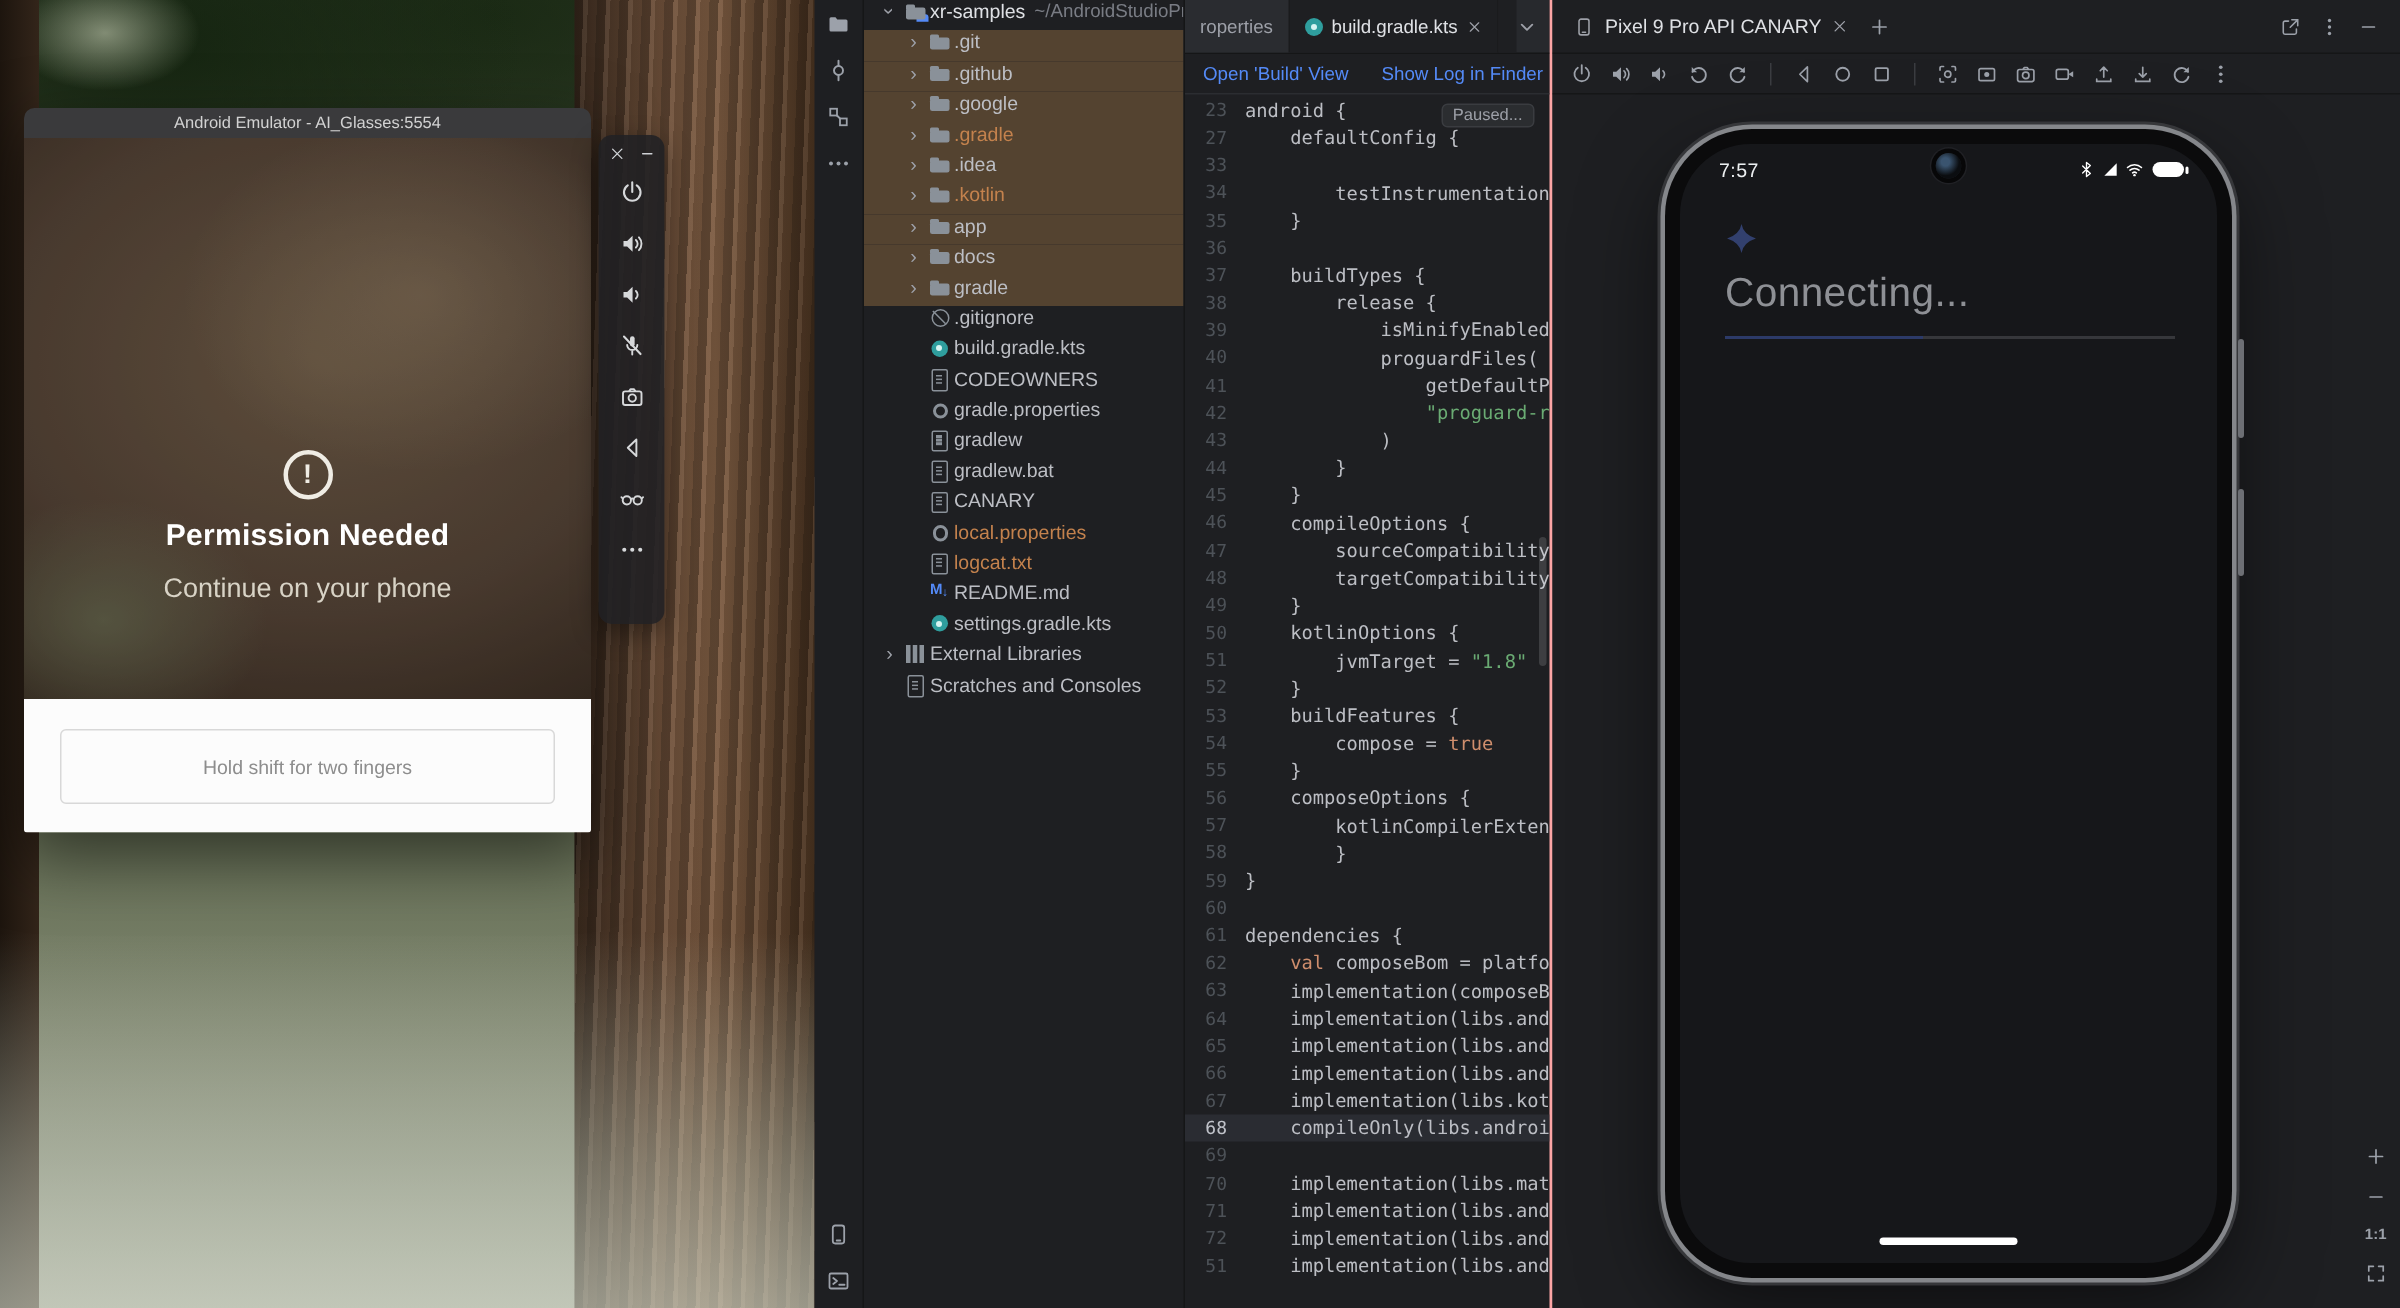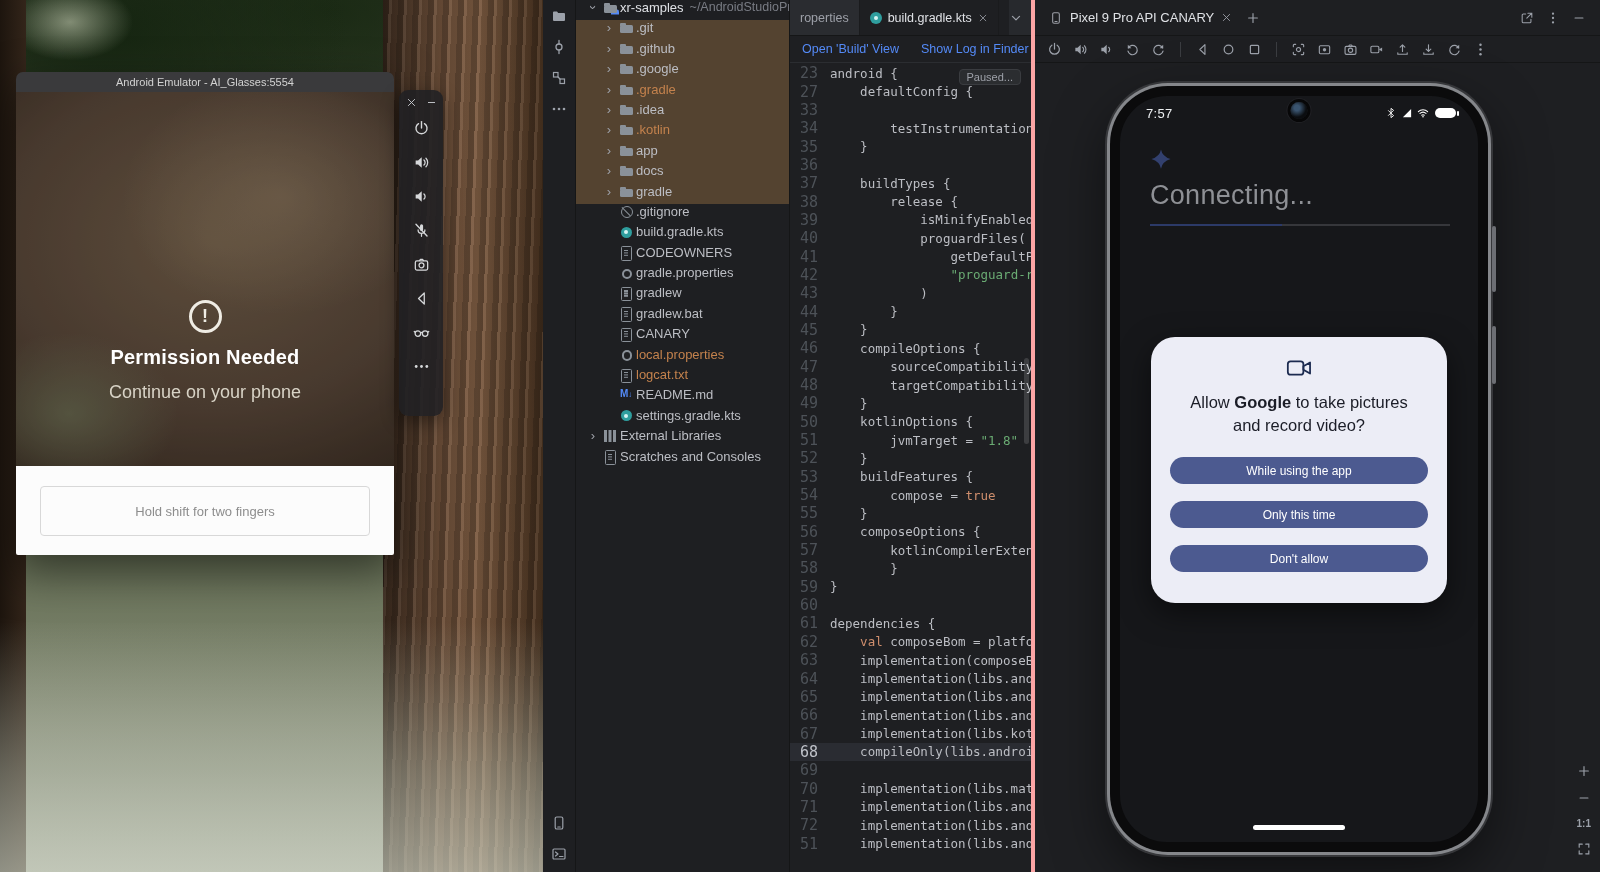--- a/index.html
+++ b/index.html
@@ -100,36 +100,36 @@
   .ti-ignore::before{content:"";position:absolute;left:2.5px;top:2.5px;width:10px;height:10px;border:1.4px solid #8a9199;
     border-radius:50%;}
   .ti-ignore::after{content:"";position:absolute;left:2px;top:7.3px;width:12px;height:1.4px;background:#8a9199;
     transform:rotate(45deg);}
   .ti-md::before{content:"M";position:absolute;left:2px;top:1px;font-size:10px;font-weight:bold;color:#548af7;}
   .ti-md::after{content:"\2193";position:absolute;left:10px;top:2.5px;font-size:8px;color:#548af7;}
   .ti-lib::before{content:"";position:absolute;left:2px;top:2px;width:3px;height:11.5px;background:#8a9199;
     box-shadow:4.5px 0 0 #8a9199,9px 0 0 #8a9199;}
 
   
-  .editor{position:absolute;left:247px;top:0;bottom:0;width:245px;overflow:hidden;border-right:4px solid #fca5a5;}
+  .editor{position:absolute;left:247px;top:0;bottom:0;width:245px;overflow:hidden;border-right:2px solid #fca5a5;}
   .etabs{height:36px;background:#27292d;display:flex;align-items:stretch;border-bottom:1px solid #151617;}
   .etab{display:flex;align-items:center;gap:6px;padding:0 10px;font-size:12.5px;}
   .etab.inactive{color:#9da0a8;background:#2a2c30;border-right:1px solid #1a1b1d;}
   .etab.active{color:#dfe1e5;background:#1e1f22;border-right:1px solid #1a1b1d;}
   .gricon{width:12px;height:12px;border-radius:50%;background:#2f9e9e;position:relative;flex:none;}
   .gricon::after{content:"";position:absolute;left:4px;top:4px;width:4px;height:4px;border-radius:50%;background:#d7f4f2;}
   .etabs .spacer{flex:1;background:#1e1f22;}
   .etabs .tool-icon{align-self:center;margin-right:8px;color:#9da0a8;}
   .banner{height:27px;background:#1e1f22;border-bottom:1px solid #2b2d31;display:flex;align-items:center;
     gap:22px;padding-left:12px;font-size:12.5px;}
   .blink{color:var(--link);cursor:pointer;}
   .code{position:absolute;left:0;right:0;top:64px;bottom:0;
     font-family:"DejaVu Sans Mono",monospace;font-size:12.5px;}
   .crow{display:flex;height:18.35px;align-items:center;}
-  .gut{width:40px;flex:none;text-align:right;padding-right:12px;color:#4d5258;font-size:15px;}
+  .gut{width:40px;flex:none;text-align:right;padding-right:12px;color:#4d5258;font-size:12px;}
   .ctext{white-space:pre;color:#bcbec4;overflow:hidden;}
   .ctext .s{color:var(--string);}
   .ctext .k{color:var(--keyword);}
   .crow.active{background:#2a2c32;}
   .crow.active .gut{color:#c0c3ca;}
   .paused{position:absolute;top:69px;right:10px;color:#9da0a8;font-size:11px;background:#2b2d30;
     border:1px solid #3a3c40;border-radius:4px;padding:1px 7px;}
   .escroll{position:absolute;right:2px;top:358px;width:5px;height:86px;background:rgba(255,255,255,.14);border-radius:3px;}
 
   
@@ -906,34 +906,20 @@
               </svg>
             <span class="batt"></span>
           </span>
         </div>
         <div class="punch"></div>
         <svg class="sparkle">
             <use href="#i-star4"></use>
           </svg>
         <div class="connecting">Connecting...</div>
         <div class="conn-line"></div>
-        <div class="pdialog">
-          <svg class="camcorder">
-              <use href="#i-camcorder"></use>
-            </svg>
-          <div class="ptext">
-            <span>Allow </span><b>Google</b><span> to take pictures</span><br>
-            <span>and record video?</span>
-          </div>
-          <div class="pbtns">
-              <div class="pbtn">While using the app</div>
-              <div class="pbtn">Only this time</div>
-              <div class="pbtn">Don't allow</div>
-            </div>
-        </div>
         <div class="home-bar"></div>
       </div>
     </div>
 
     <div class="zoomctrl">
       <span class="tool-icon">
           <svg style="width:14px;height:14px">
             <use href="#i-plus"></use>
           </svg>
         </span>

